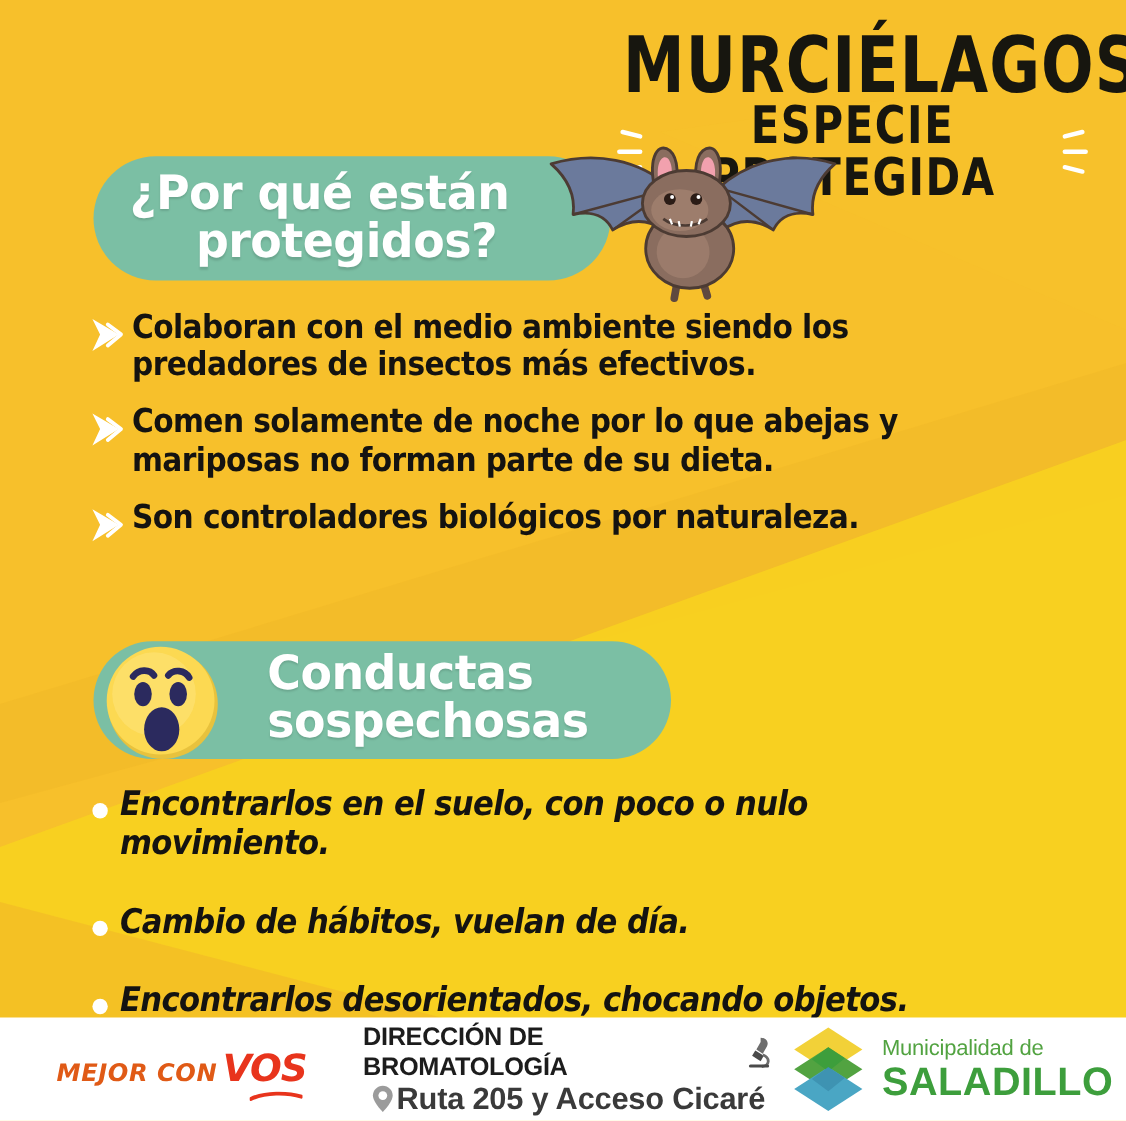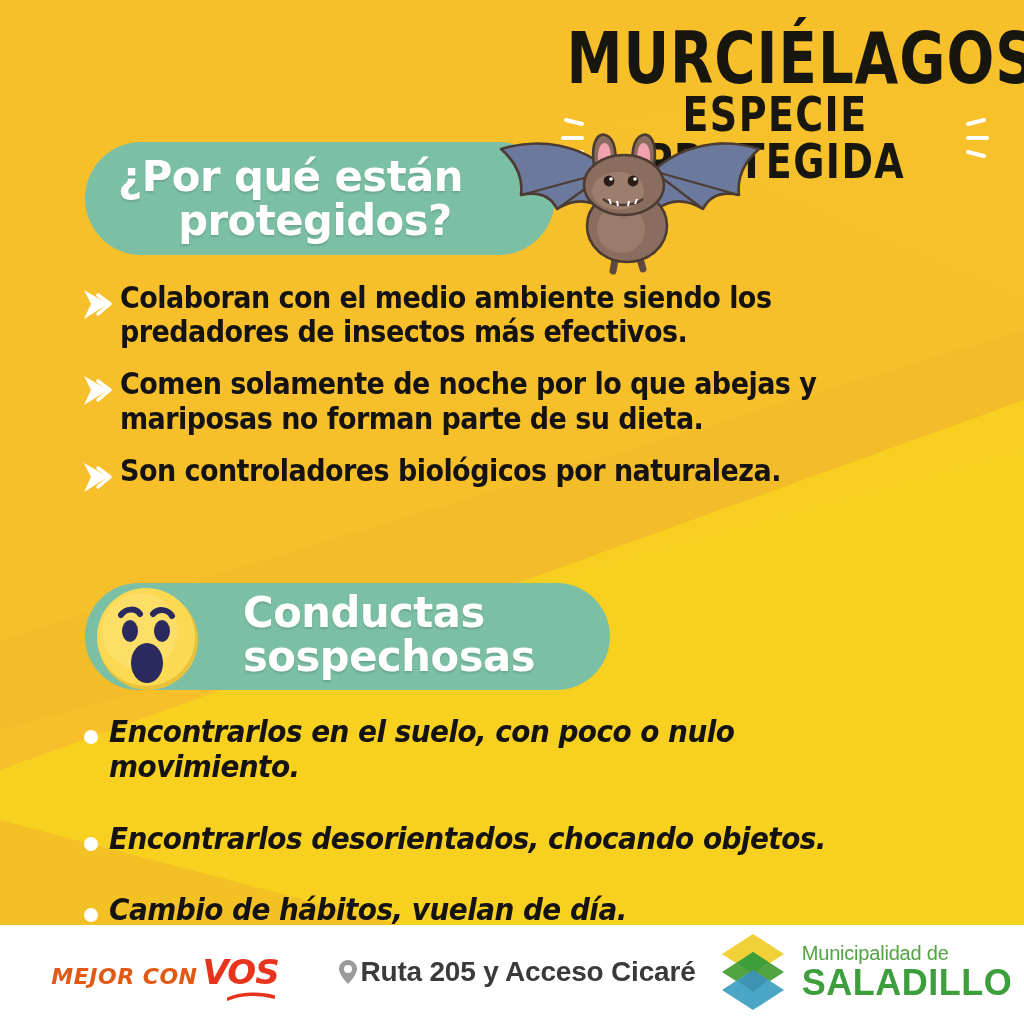--- a/index.html
+++ b/index.html
@@ -284,40 +284,49 @@
     <span class="l2">sospechosas</span>
   </div>
 
   <div class="list" id="list-2">
     <div class="li">
       <span class="dot"></span>
       <span class="li-text">Encontrarlos en el suelo, con poco o nulo movimiento.</span>
     </div>
     <div class="li">
       <span class="dot"></span>
+      <span class="li-text">Cambio de hábitos, vuelan de día.</span>
+    </div>
+    <div class="li">
+      <span class="dot"></span>
       <span class="li-text">Encontrarlos desorientados, chocando objetos.</span>
-    </div>
-    <div class="li">
-      <span class="dot"></span>
-      <span class="li-text">Cambio de hábitos, vuelan de día.</span>
     </div>
   </div>
 
   <div id="footer">
 
     <div class="f-col" id="f-left">
       <div id="logo-mejor">
         <span>MEJOR CON</span><span class="vos">VOS</span>
         <svg class="swoosh" viewBox="0 0 48 9">
           <path d="M1 7 C14 1 34 1 47 5" stroke="#e8341c" stroke-width="3.5" fill="none" stroke-linecap="round"></path>
         </svg>
       </div>
     </div>
 
     <div class="f-col" id="f-mid">
+      <div class="brom-line">
+        <span id="brom-title">DIRECCIÓN DE BROMATOLOGÍA</span>
+        <svg class="micro" viewBox="0 0 30 34">
+          <path d="M17 4 C22 4 25 8 23 12 L19 19 L13 15 L17 8 Z" fill="#6d6d6d"></path>
+          <path d="M12 16 L20 21 L17 26 L9 21 Z" fill="#4a4a4a"></path>
+          <path d="M19 20 C26 23 26 30 18 31" stroke="#6d6d6d" stroke-width="2.6" fill="none"></path>
+          <rect x="6" y="29" width="19" height="3" rx="1.5" fill="#4a4a4a"></rect>
+        </svg>
+      </div>
       <div class="brom-line">
         <svg class="pin" viewBox="0 0 20 26">
           <path d="M10 1 C5 1 1 5 1 10 C1 16 10 25 10 25 C10 25 19 16 19 10 C19 5 15 1 10 1 Z" fill="#9b9b9b"></path>
           <circle cx="10" cy="10" r="4" fill="#ffffff"></circle>
         </svg>
         <span id="brom-addr">Ruta 205 y Acceso Cicaré</span>
       </div>
     </div>
 
     <div class="f-col" id="f-right">

